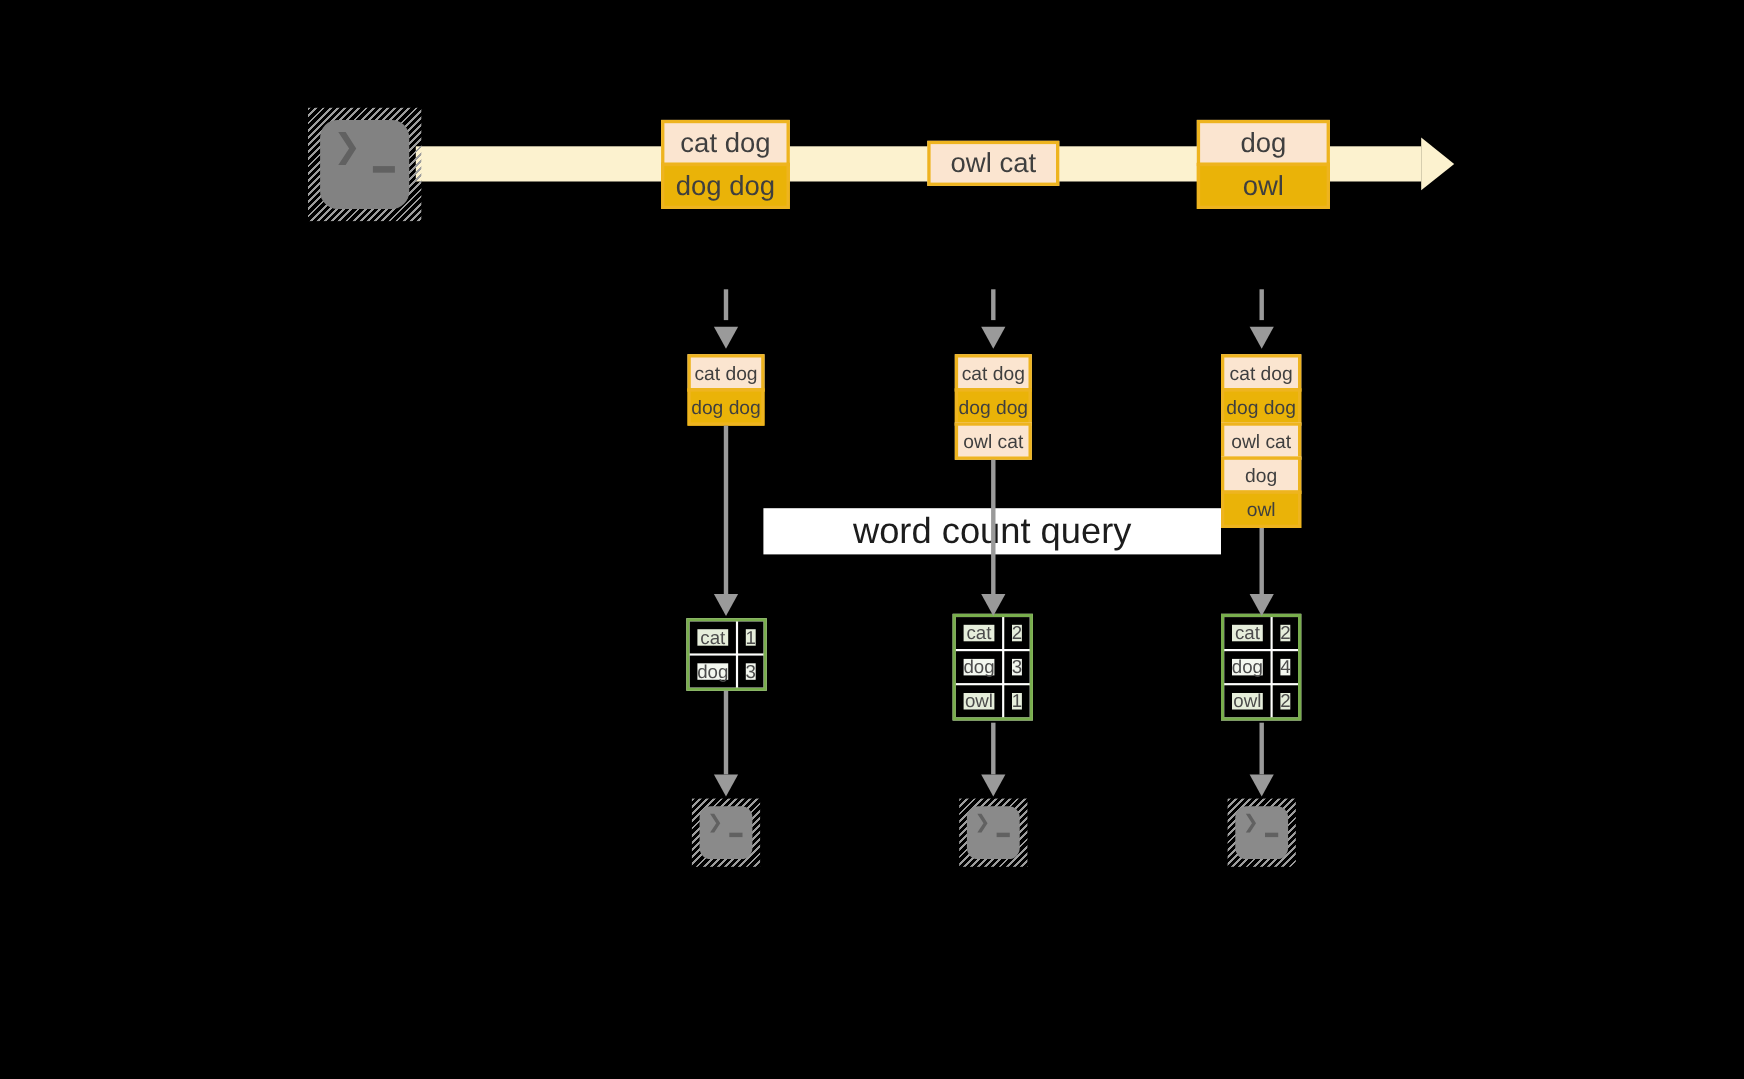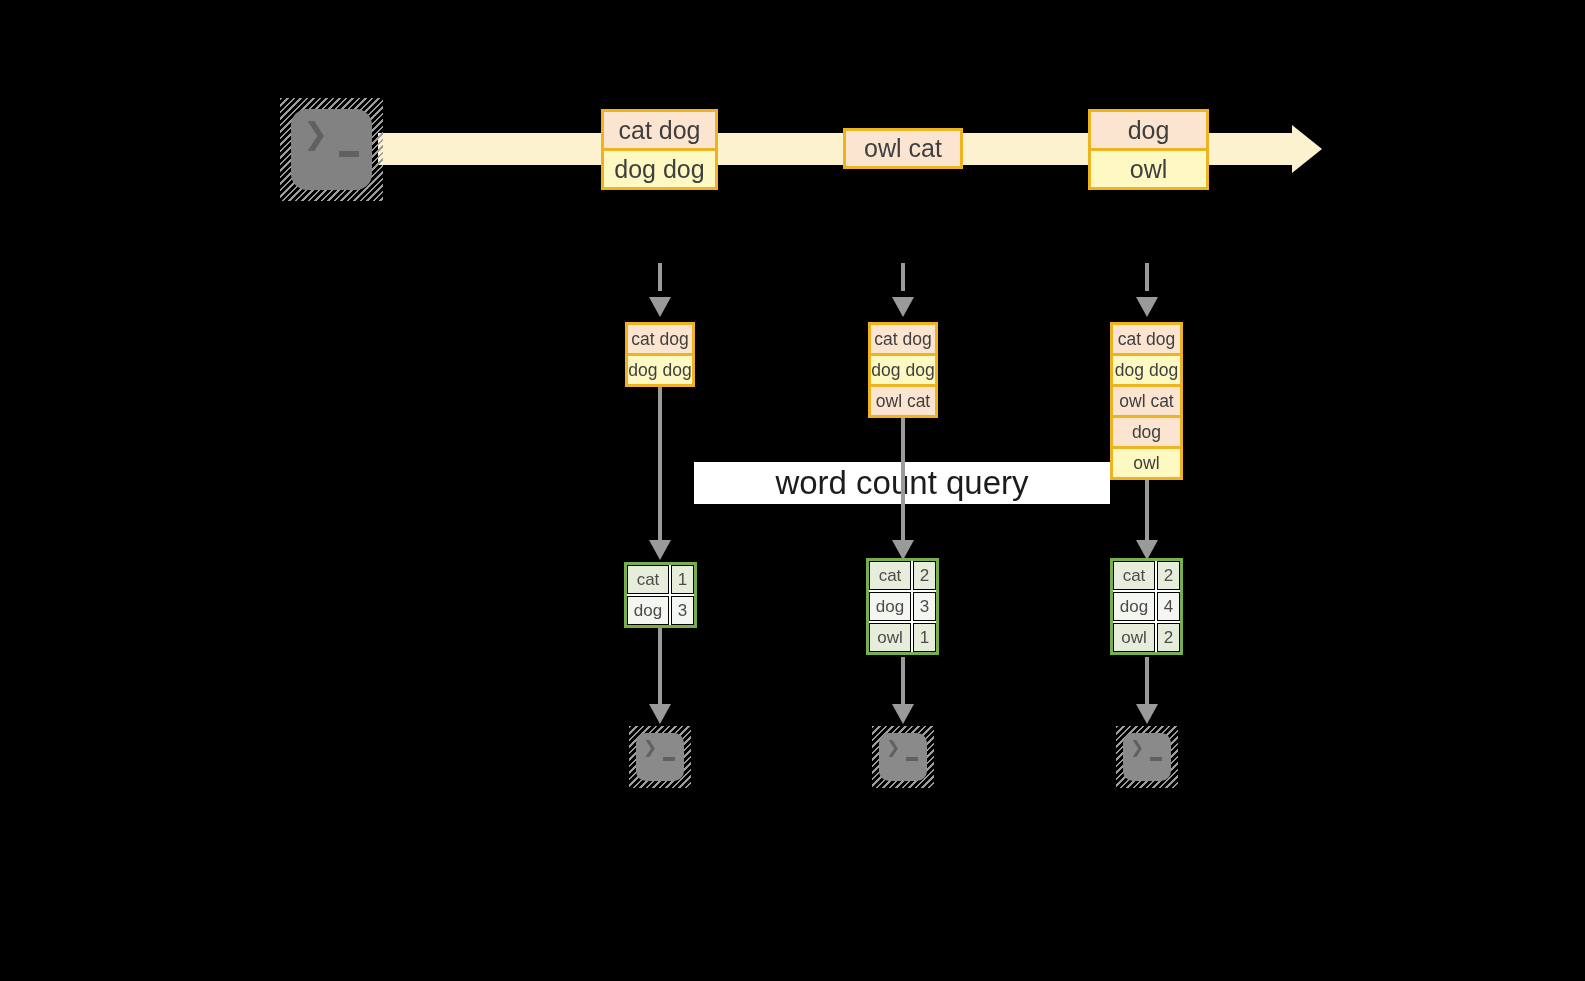--- a/index.html
+++ b/index.html
@@ -27,21 +27,21 @@
   .small .prompt{left:7px;top:6px;font-size:17px;}
   .small .cursor{left:27px;top:24px;width:12px;height:4px;}
 
   
   .sgroup{position:absolute;z-index:2;}
   .sbox{box-sizing:border-box;border:3px solid #eeb41f;margin-top:-3px;
         display:flex;align-items:center;justify-content:center;color:#3f3f3f;}
   .sbox:first-child{margin-top:0;}
   .big-row{height:42px;font-size:25px;}
   .peach{background:#fbe5d0;}
-  .cream{background:#fef9c3;}
+  .cream{background:#eab308;}
 
   
   .stack{position:absolute;z-index:3;}
   .srow{box-sizing:border-box;height:34px;border:3px solid #eeb41f;margin-top:-3px;
         display:flex;align-items:center;justify-content:center;font-size:17.5px;color:#3f3f3f;}
   .srow:first-child{margin-top:0;}
 
   
   .banner{position:absolute;left:694px;top:462px;width:416px;height:42px;background:#ffffff;z-index:2;
           display:flex;align-items:center;justify-content:center;font-size:33px;color:#1c1c1c;}
@@ -49,21 +49,21 @@
   
   .varrow{position:absolute;width:22px;display:flex;flex-direction:column;align-items:center;z-index:4;}
   .shaft{width:4px;flex:1;background:#9a9a9a;}
   .head{width:0;height:0;border-left:11px solid transparent;border-right:11px solid transparent;
         border-top:20px solid #9a9a9a;}
   .varrow.dashed .shaft{flex:none;height:28px;margin-bottom:6px;}
 
   
   .gtable{position:absolute;display:grid;grid-template-columns:42px 23px;gap:2px;
           border:3px solid #79ae4d;background:#ffffff;z-index:3;}
-  .gcell{box-sizing:border-box;height:29px;border:1px solid #000000;
+  .gcell{box-sizing:border-box;height:29px;border:7px solid #000000;
          display:flex;align-items:center;justify-content:center;font-size:17px;color:#4c4c4c;}
   .dark{background:#e6eedb;}
   .light{background:#f3f7ef;}
 </style>
 </head>
 <body>
 
 <div class="canvas">
 
   <div class="band"></div>

